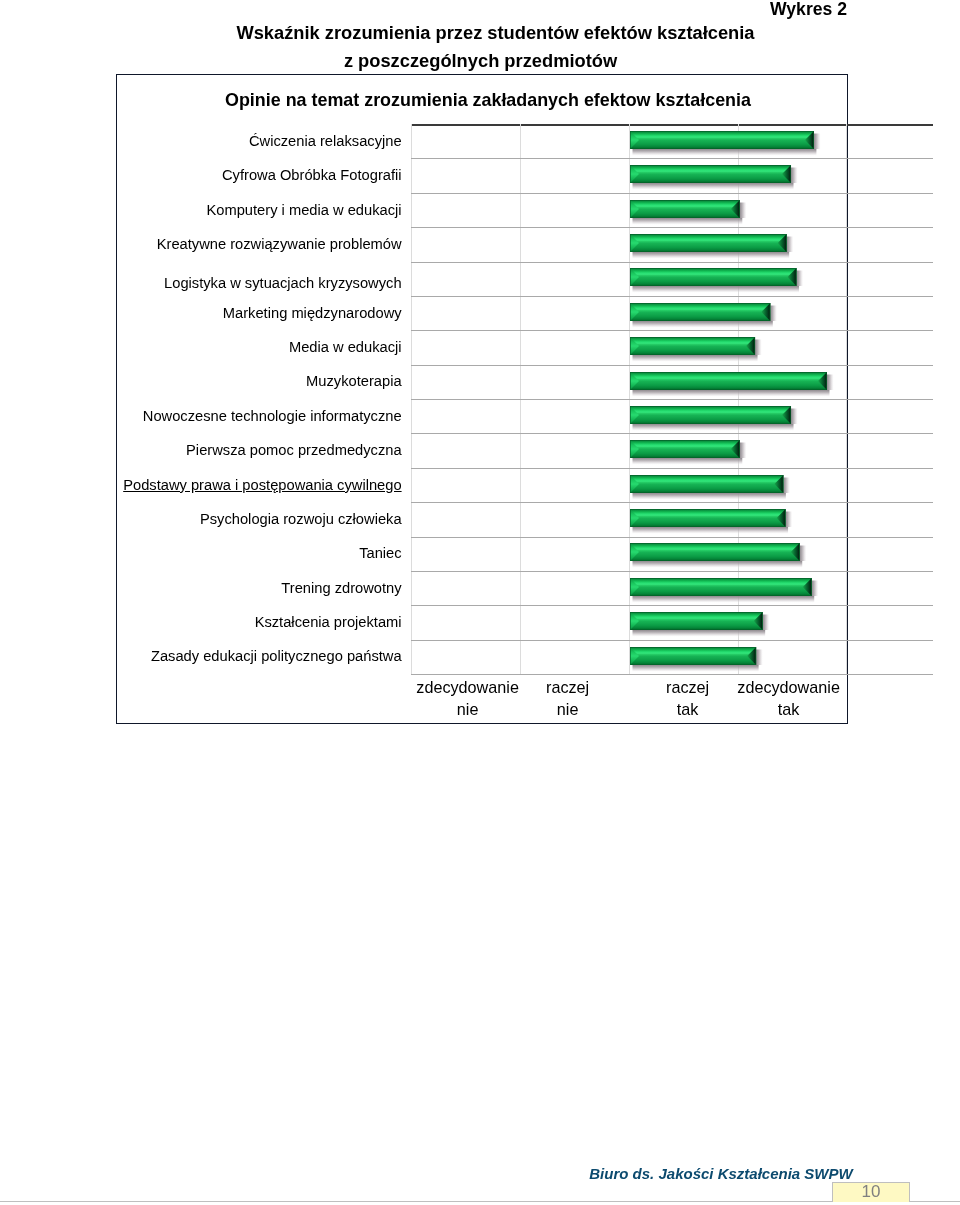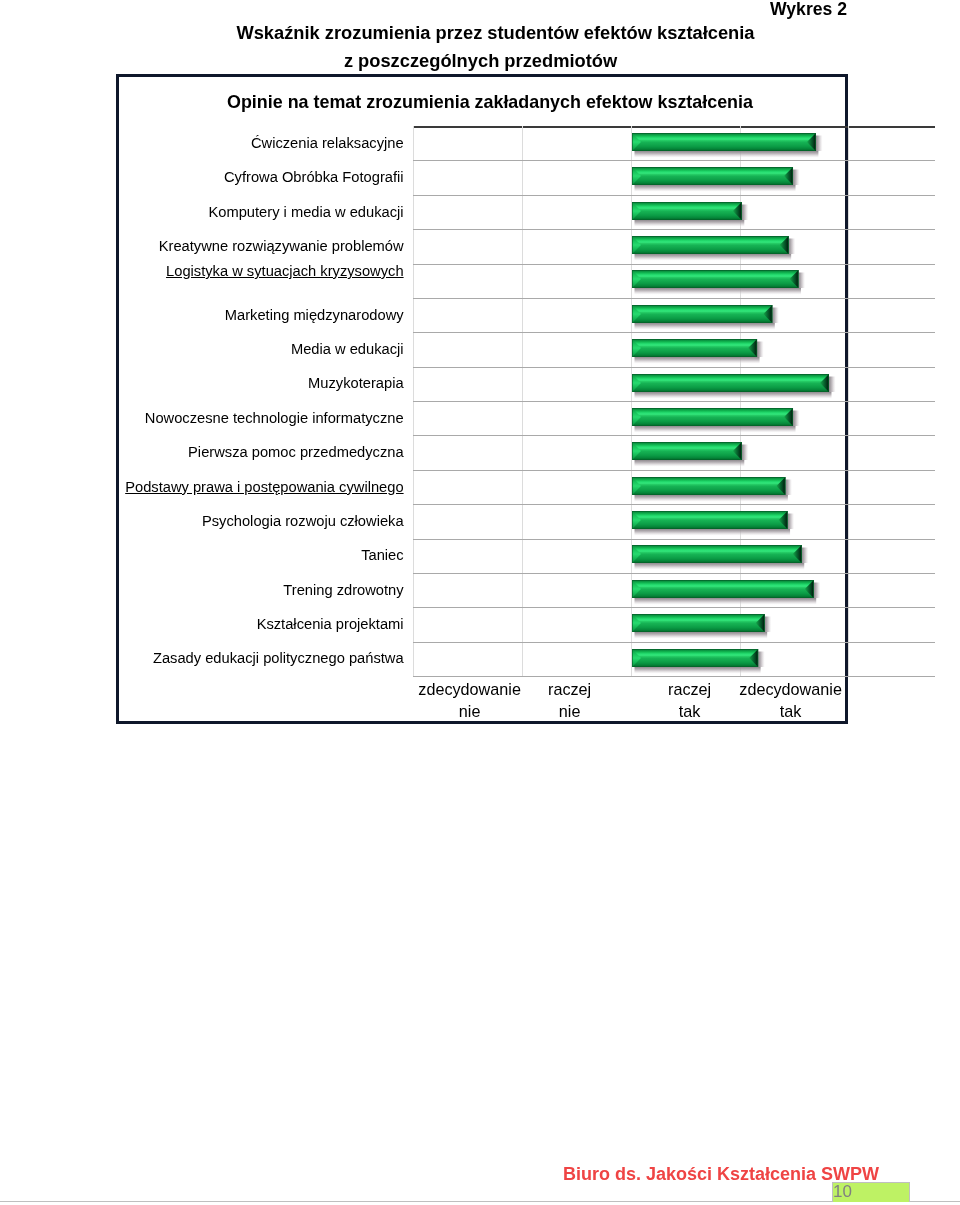--- a/index.html
+++ b/index.html
@@ -20,21 +20,21 @@
   #doc-title{
     position:absolute;left:0;top:0;width:960px;
     font-size:18.3px;font-weight:bold;
   }
   #doc-title .l1{position:absolute;left:0;top:22px;width:991px;text-align:center;line-height:21px;}
   #doc-title .l2{position:absolute;left:0;top:50px;width:961px;text-align:center;line-height:21px;}
 
   
   #chart-frame{
     position:absolute;left:116px;top:74px;width:732px;height:650px;
-    border:3px solid #0f172a;box-sizing:border-box;background:#fff;
+    border:1px solid #0f172a;box-sizing:border-box;background:#fff;
   }
   #chart-title{
     position:absolute;left:5px;top:15px;width:732px;text-align:center;
     font-size:17.9px;font-weight:bold;line-height:20px;
   }
 
   
   #plot{
     position:absolute;left:293.6px;top:49px;width:522px;height:550.3px;
   }
@@ -53,28 +53,28 @@
   .bar svg{display:block;overflow:visible;}
 
   
   .xlab{
     position:absolute;font-size:16.2px;line-height:22px;text-align:center;
   }
 
   
   #footer-text{
     position:absolute;left:521px;top:1167px;width:400px;text-align:center;
-    font-size:18px;font-weight:bold;color:#ef4444;
+    font-size:15px;font-style:italic;font-weight:bold;color:#0c4a6e;
     line-height:14px;
   }
   #footer-line{position:absolute;left:0;top:1201px;width:960px;height:1px;background:#bfbfbf;}
   #page-number-box{
     position:absolute;left:832px;top:1182px;width:78px;height:20px;
     border:1px solid #bfbfbf;border-bottom:none;box-sizing:border-box;
-    background:#bef264;text-align:left;font-size:17px;color:#808080;
+    background:#fef9c3;text-align:center;font-size:17px;color:#808080;
     line-height:18px;
   }
 </style>
 </head>
 <body>
 
 <div class="page">
 
   <div id="figure-label">Wykres 2</div>
 
@@ -401,21 +401,21 @@
             <rect x="2.5" y="18" width="156.66000000000003" height="7" fill="url(#bg3sv)"></rect>
             <rect x="156.66000000000003" y="2.5" width="7" height="15.5" fill="url(#bg3sh)"></rect>
             <rect x="0" y="0" width="156.66000000000003" height="18" fill="url(#bg3f)"></rect>
             <polygon points="0,0 156.66000000000003,0 147.66000000000003,9 9,9" fill="url(#bg3t)"></polygon>
             <polygon points="0,18 9,9 147.66000000000003,9 156.66000000000003,18" fill="url(#bg3b)"></polygon>
             <polygon points="0,0 9,9 9,9 0,18" fill="url(#bg3l)"></polygon>
             <polygon points="156.66000000000003,0 156.66000000000003,18 147.66000000000003,9 147.66000000000003,9" fill="url(#bg3r)"></polygon>
             <rect x="0.35" y="0.35" width="155.96000000000004" height="17.3" fill="none" stroke="#05642b" stroke-width="0.7" stroke-opacity="0.95"></rect>
           </svg>
         </div>
-        <div class="cat-label" style="top: 138px; text-decoration: underline;">Logistyka w sytuacjach kryzysowych</div>
+        <div class="cat-label" style="top: 152px;">Logistyka w sytuacjach kryzysowych</div>
         <div class="bar" style="left: 219.5px; width: 166.47px; top: 144.387px;">
           <svg width="173.47000000000003" height="25" viewBox="0 0 173.47000000000003 25">
             <defs>
               <linearGradient id="bg4f" x1="0" y1="0" x2="0" y2="1">
                 <stop offset="0" stop-color="#066a30"></stop>
                 <stop offset="0.06" stop-color="#0a8e3f"></stop>
                 <stop offset="0.16" stop-color="#11b851"></stop>
                 <stop offset="0.26" stop-color="#23da6d"></stop>
                 <stop offset="0.34" stop-color="#33e77c"></stop>
                 <stop offset="0.42" stop-color="#23c963"></stop>

